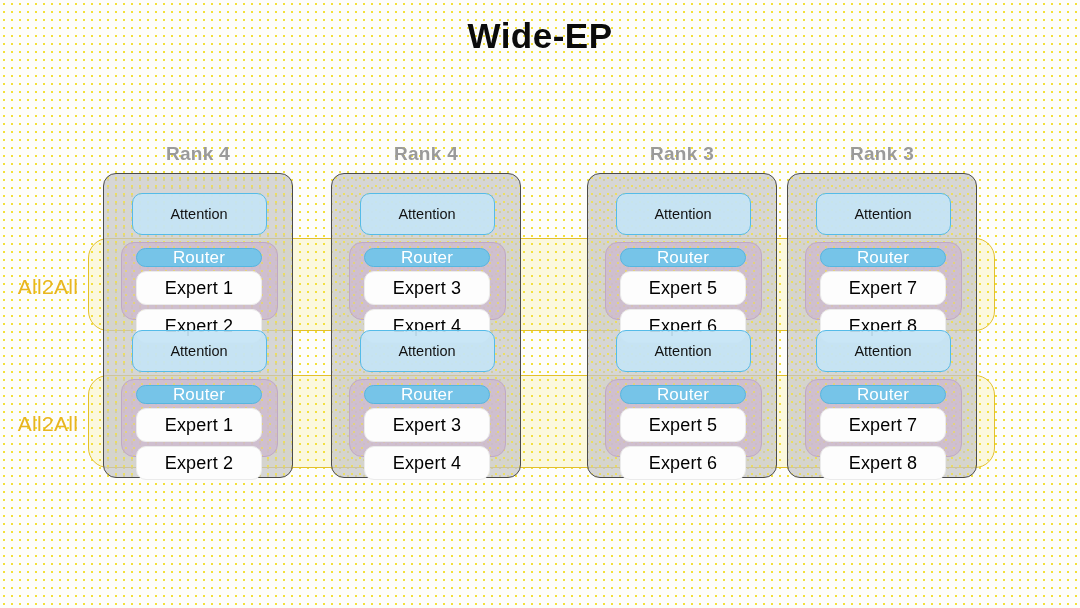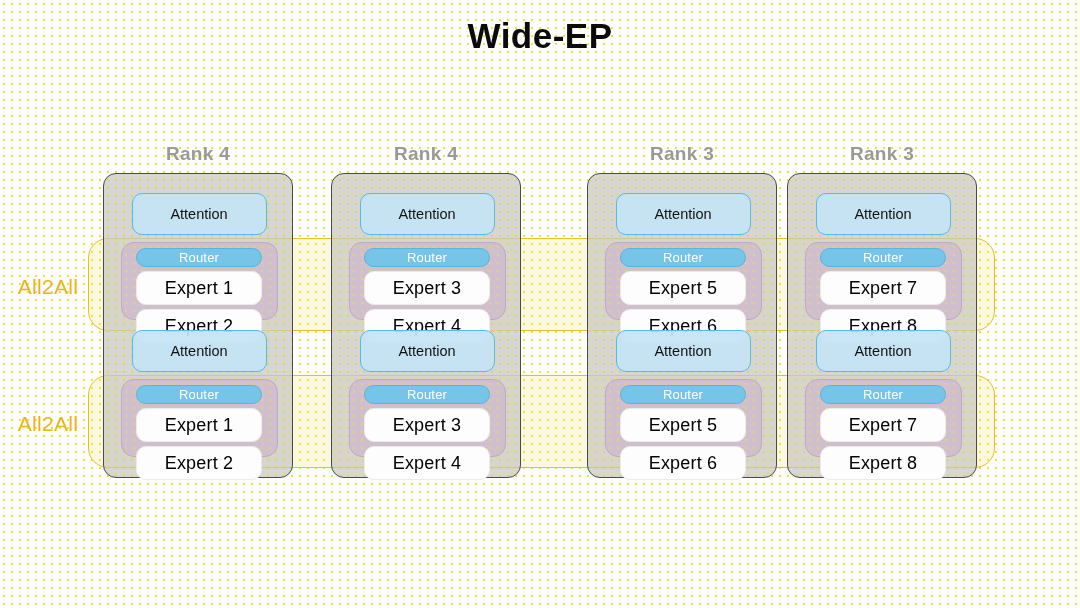--- a/index.html
+++ b/index.html
@@ -143,21 +143,21 @@
     margin: 0 auto;
     width: 126px;
     height: 19px;
     box-sizing: border-box;
     border: 1.3px solid #56b6e0;
     border-radius: 10px;
     background-color: #76c4e8;
     display: flex;
     align-items: center;
     justify-content: center;
-    font-size: 13px;
+    font-size: 17px;
     color: #ffffff;
     letter-spacing: 0.2px;
   }
 
   .expert {
     margin: 4px auto 0 auto;
     width: 126px;
     height: 34px;
     box-sizing: border-box;
     border: 1px solid #ebebeb;

